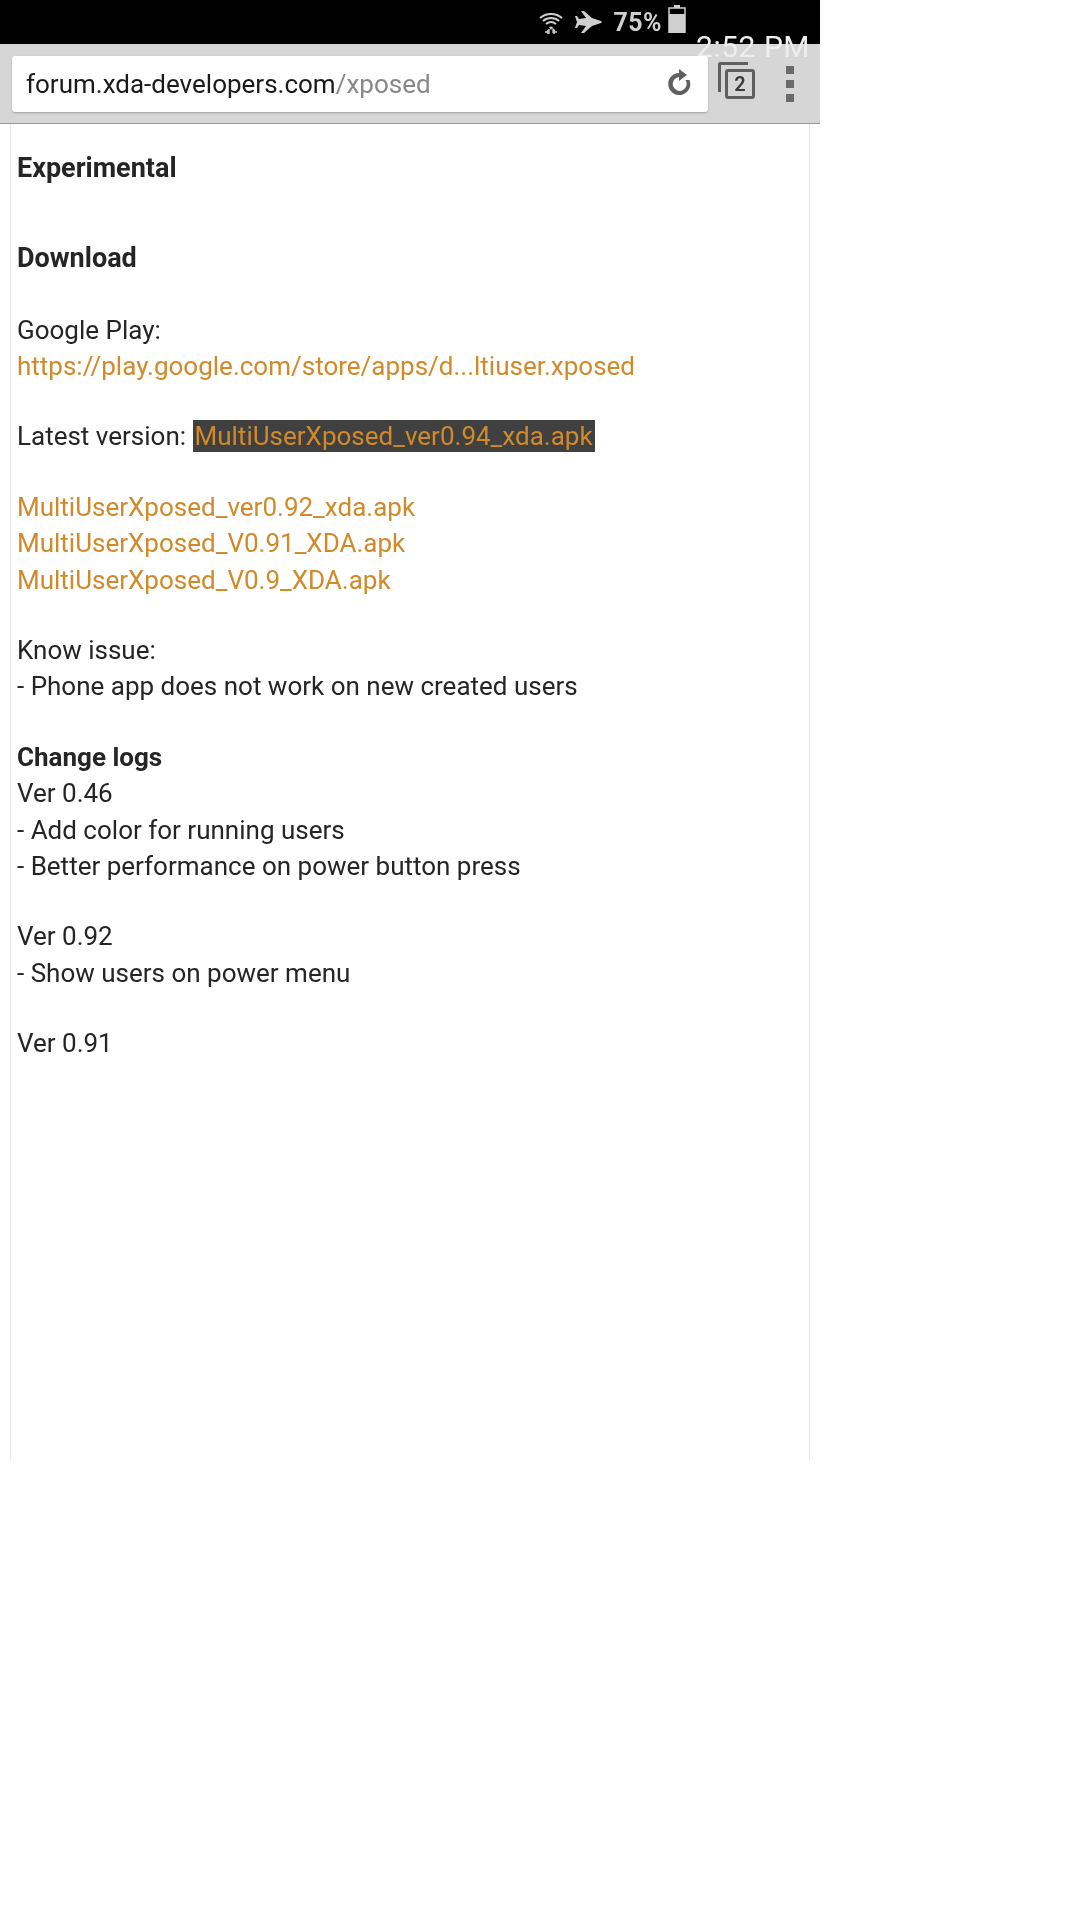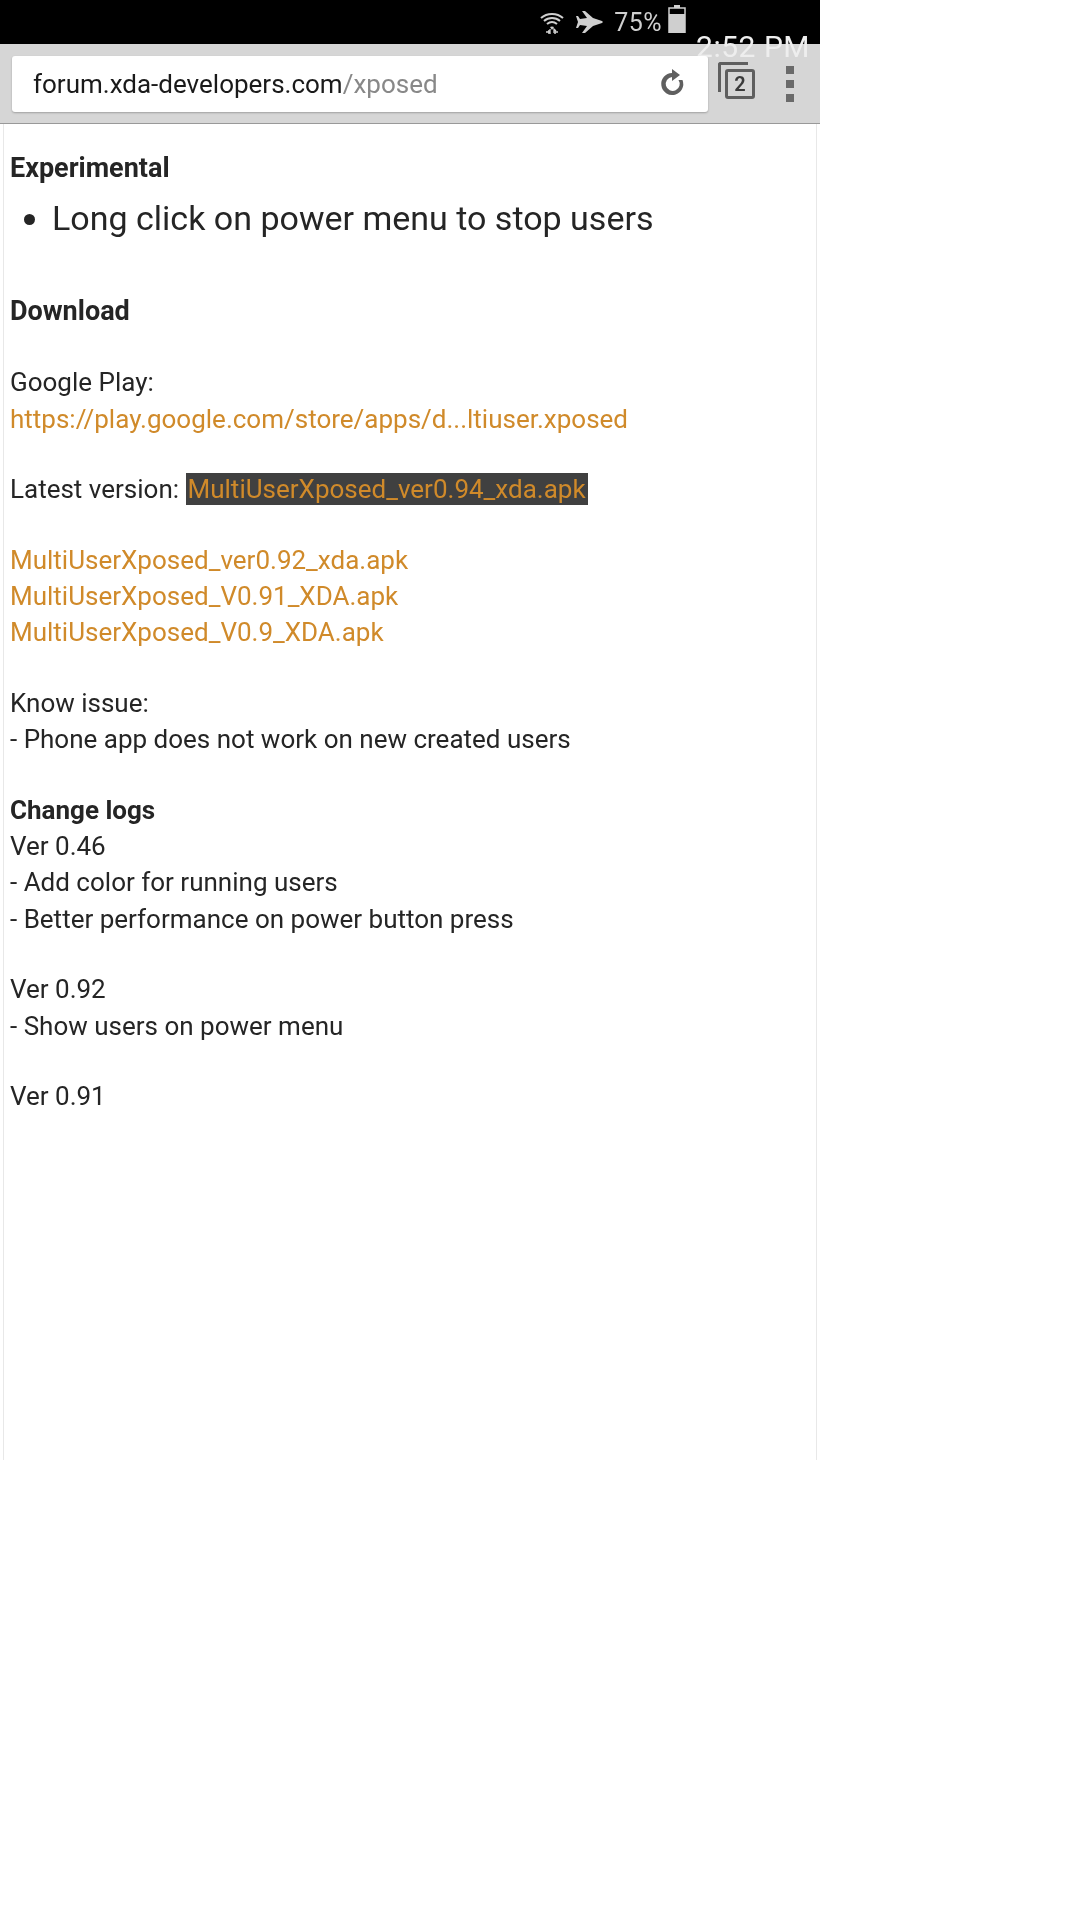--- a/index.html
+++ b/index.html
@@ -25,20 +25,21 @@
   }
   .status-bar .wifi-icon,
   .status-bar .airplane-icon {
     display: inline-flex;
     align-items: center;
     margin-right: 10px;
   }
   .status-bar .battery-pct {
     margin-right: 6px;
     color: #cfcfcf;
+    font-weight: bold;
   }
   .status-bar .battery-icon {
     margin-right: 10px;
   }
   .status-bar .clock {
     font-size: 30px;
     color: #eee;
     margin-top: 48px;
   }
   .browser-toolbar {
@@ -51,21 +52,21 @@
     padding: 0 12px;
     gap: 10px;
   }
   .url-bar {
     flex: 1;
     height: 56px;
     background: #fff;
     border-radius: 3px;
     display: flex;
     align-items: center;
-    padding: 0 21px;
+    padding: 0 14px;
     box-shadow: 0 1px 2px rgba(0,0,0,0.25);
     min-width: 0;
   }
   .url-text {
     flex: 1;
     font-size: 26px;
     white-space: nowrap;
     overflow: hidden;
     color: #1a1a1a;
   }
@@ -127,21 +128,21 @@
     background: #6a6a6a;
   }
   .page {
     width: 100%;
     height: calc(100% - 124px);
     overflow: hidden;
     background: #fff;
     padding: 0;
   }
   .post {
-    margin: 0 3px;
+    margin: 0 10px;
     border-left: 1px solid #e8e8e8;
     border-right: 1px solid #e8e8e8;
     min-height: 100%;
     padding: 26px 10px 0 6px;
     color: #252525;
     font-size: 26px;
     line-height: 1.4;
   }
   .post h3 {
     font-size: 27px;
@@ -220,23 +221,20 @@
         <span></span>
         <span></span>
     </div>
   </div>
 </div>
 
 <div class="page">
   <div class="post">
 
     <h3>Experimental</h3>
-    <ul>
-      <li>Long click on power menu to stop users</li>
-    </ul>
 
     <h3 class="download-h">Download</h3>
 
     <div class="block">
       <p>Google Play:</p>
       <p><a class="link">https://play.google.com/store/apps/d...ltiuser.xposed</a></p>
     </div>
 
     <div class="block">
       <p>

